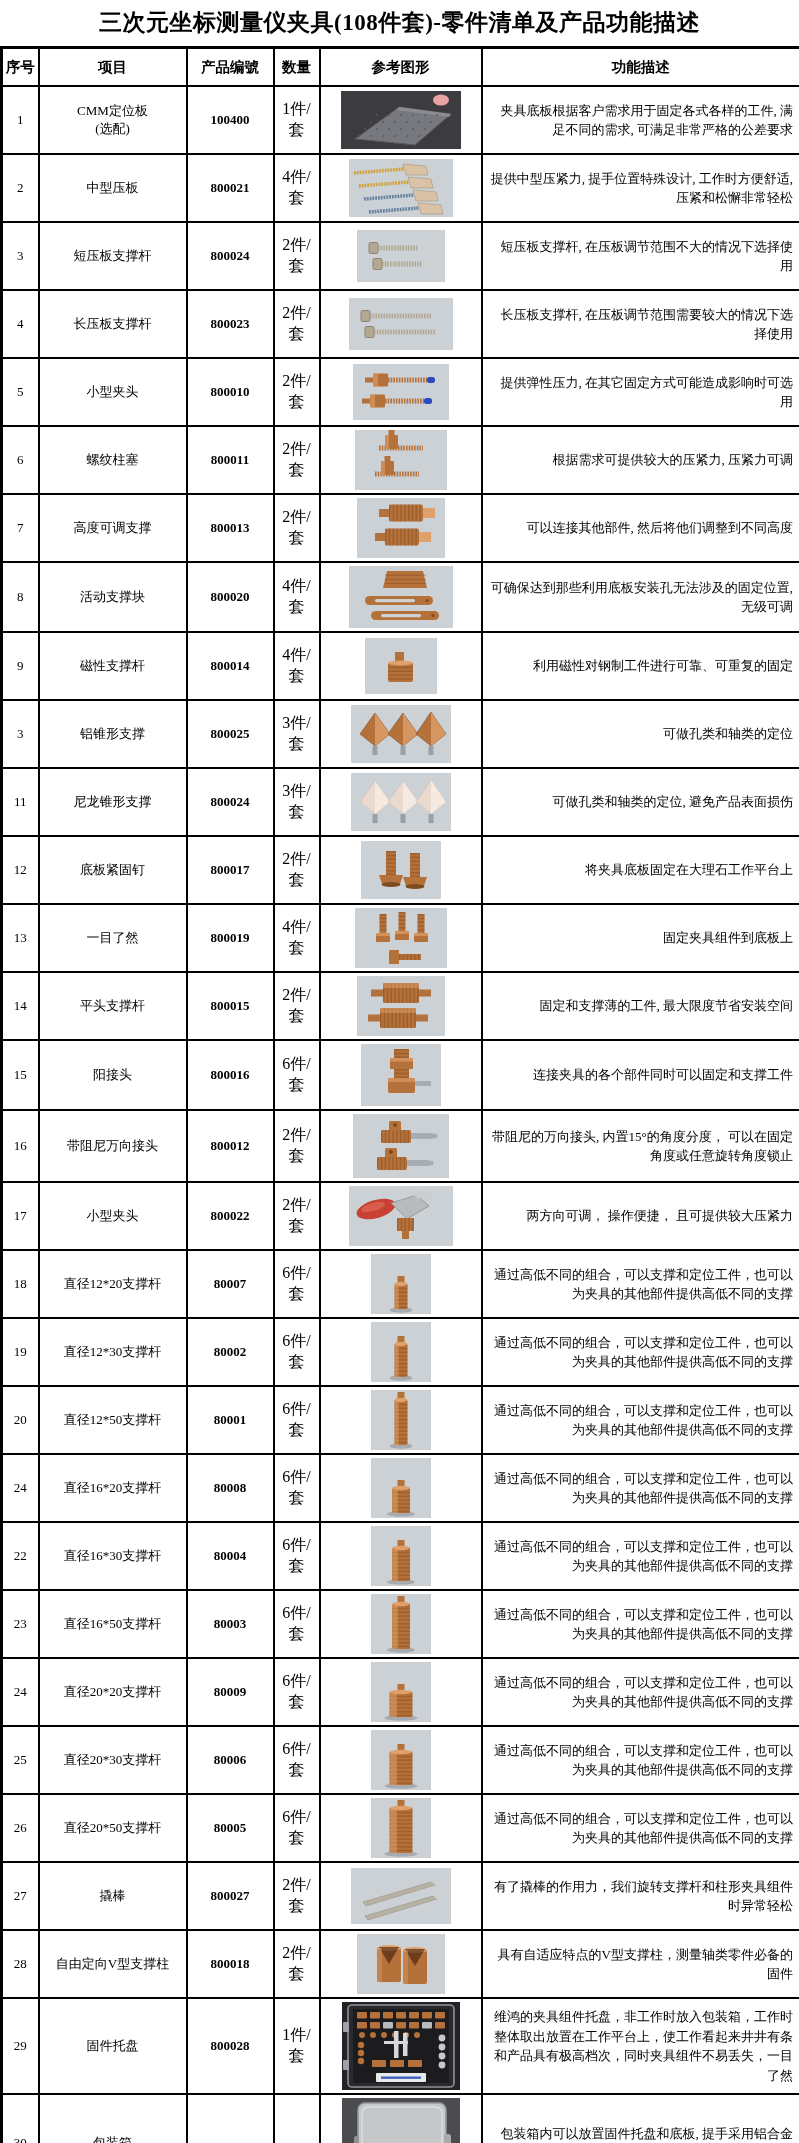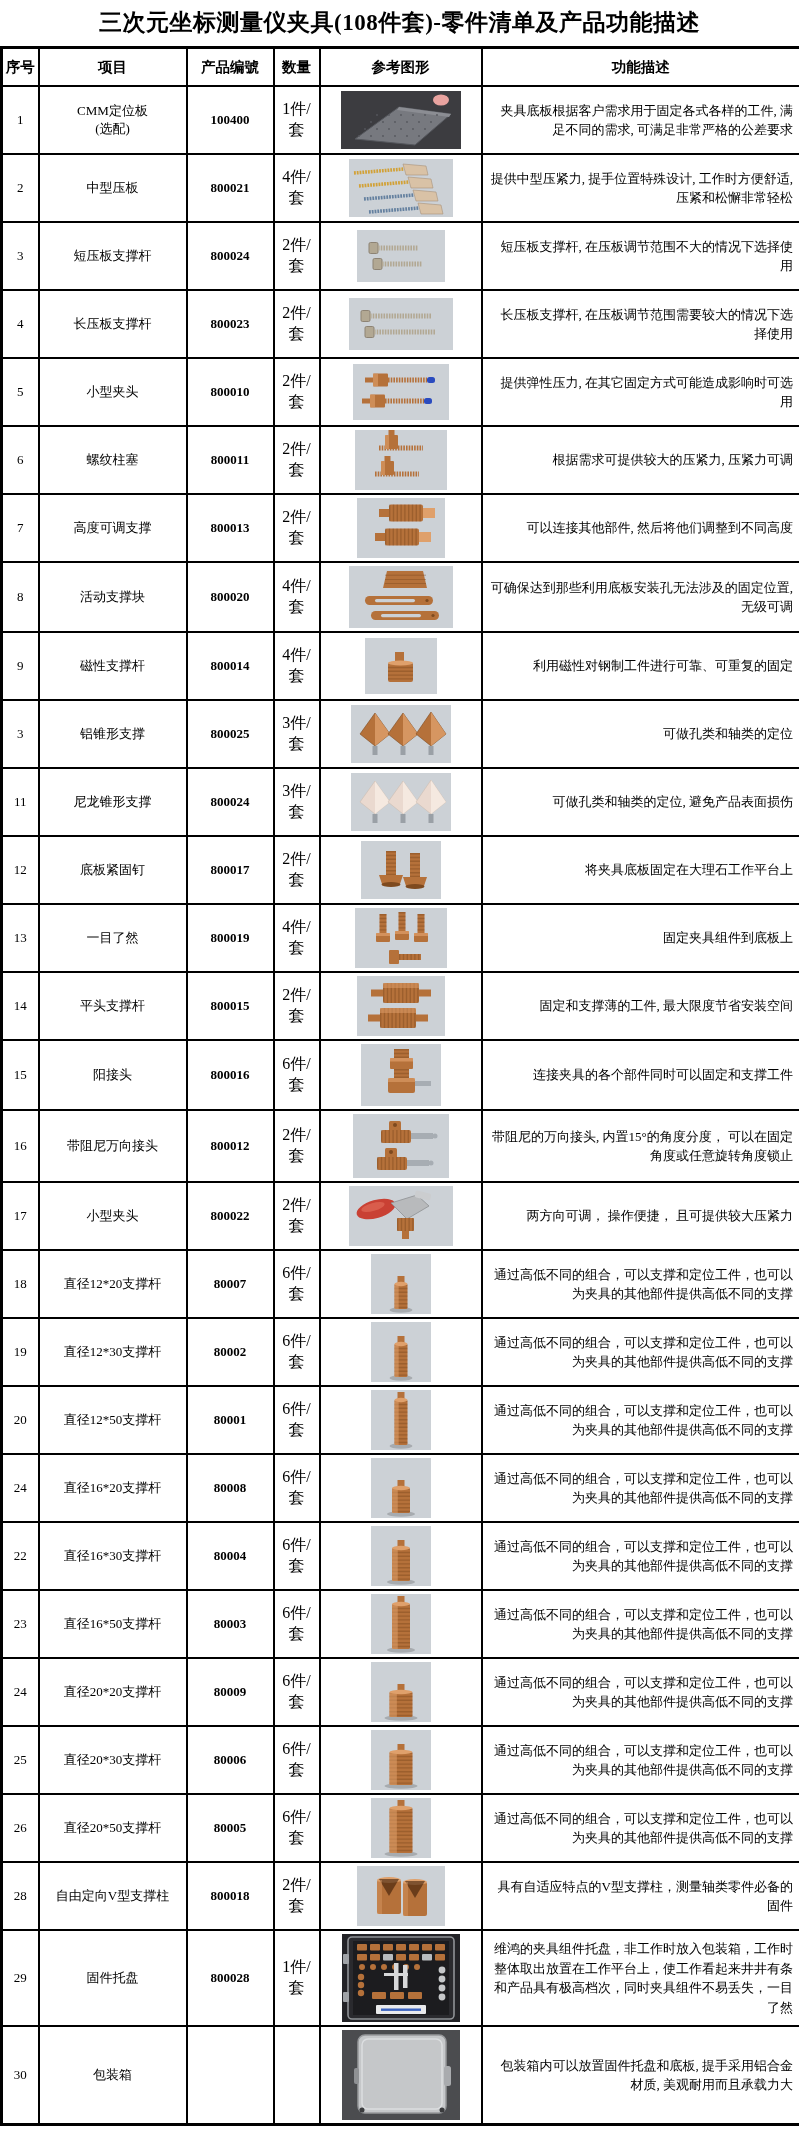--- a/index.html
+++ b/index.html
@@ -592,20 +592,36 @@
                 <rect x="26.5" y="2" width="7" height="9" fill="#b5713a"></rect>
                 <rect x="18.5" y="10" width="23" height="45" rx="1.5" fill="#b5713a"></rect>
                 <line x1="30" y1="10" x2="30" y2="55" stroke="rgba(70,30,0,0.22)" stroke-width="23" stroke-dasharray="1.4 2.4"></line>
                 <rect x="18.5" y="10" width="7.36" height="45" fill="#dfa06b" opacity="0.55"></rect>
                 <ellipse cx="30" cy="10" rx="11.5" ry="2.2" fill="#dfa06b"></ellipse>
               </svg></span>
     </td>
     <td class="c-desc">通过高低不同的组合，可以支撑和定位工件，也可以为夹具的其他部件提供高低不同的支撑</td>
   </tr>
 
+  <tr>
+    <td class="c-no">27</td>
+    <td class="c-item">撬棒</td>
+    <td class="c-code">800027</td>
+    <td class="c-qty">2件/套</td>
+    <td class="c-photo">
+      <span class="photo"><svg width="100" height="56" viewBox="0 0 100 56" xmlns="http://www.w3.org/2000/svg">
+                <rect width="100" height="56" fill="#ccd1d6"></rect>
+                <polygon points="12,34 80,14 84,17 15,38" fill="#b8b2a4" stroke="#8f897b" stroke-width="0.5"></polygon>
+                <polygon points="80,14 87,18 84,17" fill="#d8d2c4"></polygon>
+                <polygon points="14,48 82,28 86,31 17,52" fill="#b8b2a4" stroke="#8f897b" stroke-width="0.5"></polygon>
+                <polygon points="82,28 89,32 86,31" fill="#d8d2c4"></polygon>
+              </svg></span>
+    </td>
+    <td class="c-desc">有了撬棒的作用力，我们旋转支撑杆和柱形夹具组件时异常轻松</td>
+  </tr>
 
   <tr>
     <td class="c-no">28</td>
     <td class="c-item">自由定向V型支撑柱</td>
     <td class="c-code">800018</td>
     <td class="c-qty">2件/套</td>
     <td class="c-photo">
       <span class="photo"><svg width="88" height="60" viewBox="0 0 88 60" xmlns="http://www.w3.org/2000/svg">
                 <rect width="88" height="60" fill="#ccd1d6"></rect>
                 <rect x="20" y="14" width="24" height="34" rx="2" fill="#b5713a"></rect>

